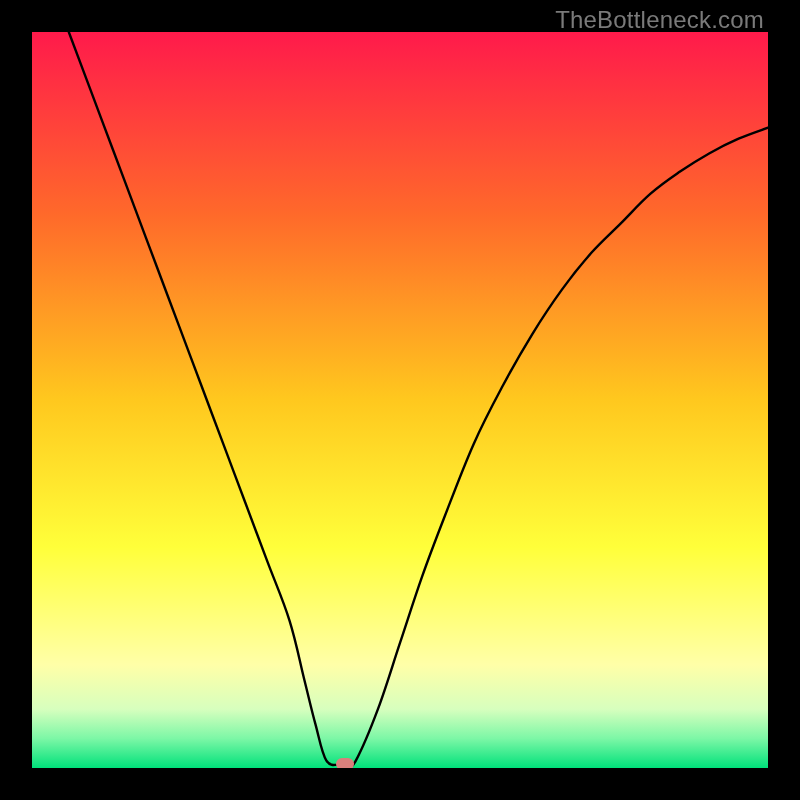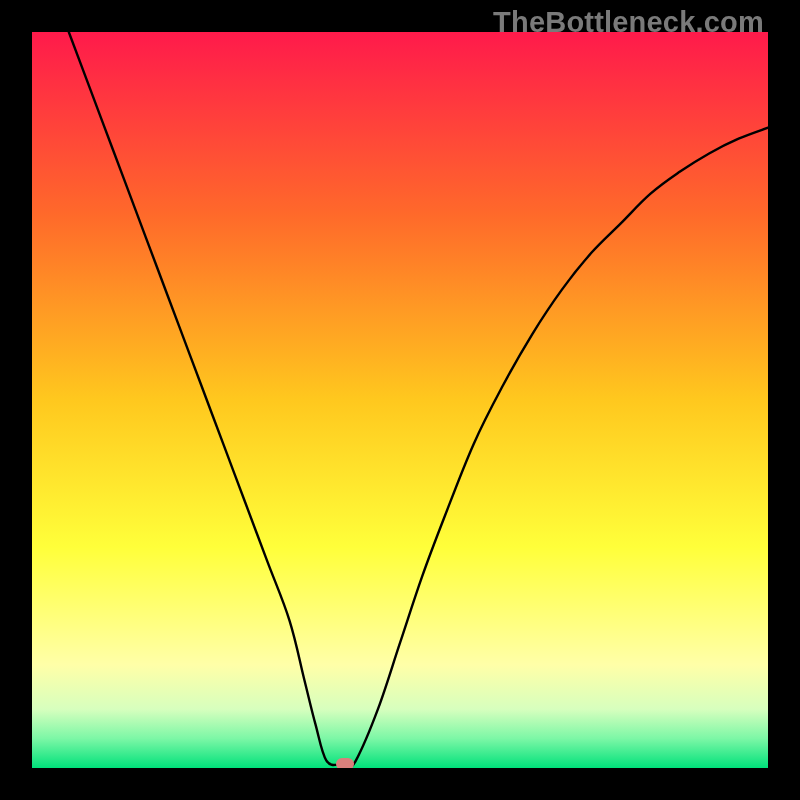--- a/index.html
+++ b/index.html
@@ -33,22 +33,22 @@
     position: absolute;
     inset: 0;
     width: 100%;
     height: 100%;
   }
   .watermark {
     position: absolute;
     top: 6px;
     right: 36px;
     color: #7a7a7a;
-    font-size: 29px;
-    font-weight: 700;
+    font-size: 24px;
+    font-weight: 400;
     letter-spacing: 0.2px;
   }
   .marker {
     position: absolute;
     width: 18px;
     height: 12px;
     border-radius: 6px;
     transform: translate(-50%, -50%);
   }
 </style>

